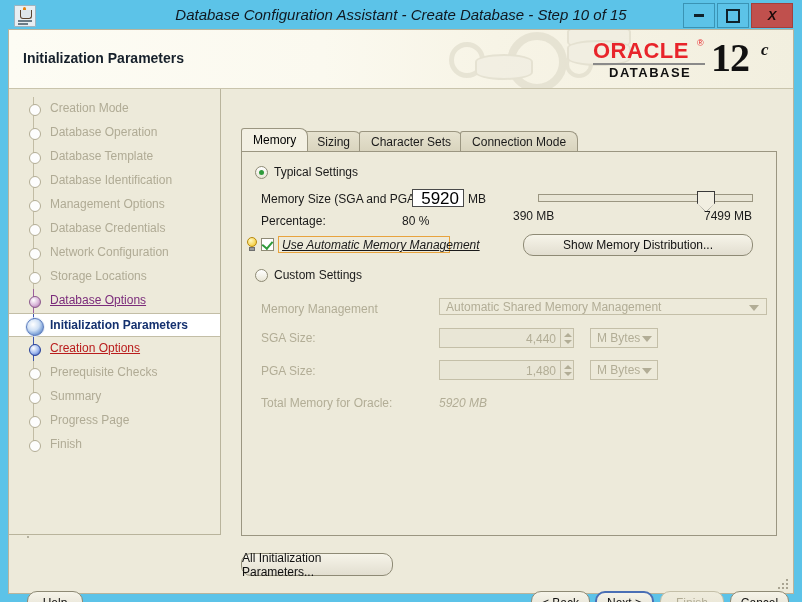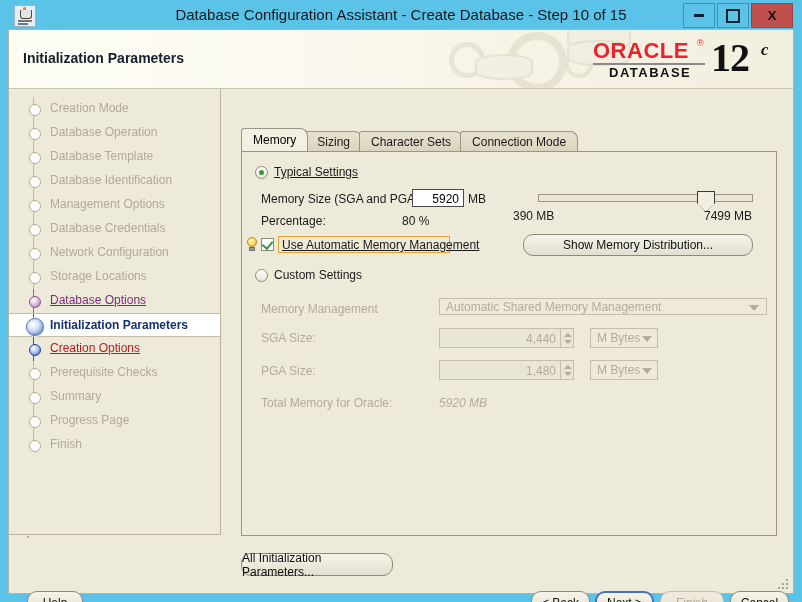--- a/index.html
+++ b/index.html
@@ -6,21 +6,21 @@
   body{
     width:802px;height:602px;overflow:hidden;
     background:#5cc3e8;
     font-family:"Liberation Sans", sans-serif;
     font-size:12px;color:#000;
     -webkit-font-smoothing:none;
   }
   .window{position:absolute;left:0;top:0;width:802px;height:602px;}
 
   
-  .titlebar{position:absolute;left:0;top:0;width:802px;height:29px;background:#5cc3e8;}
+  .titlebar{position:absolute;left:0;top:0;width:802px;height:29px;background:#5cc3e8;font-style:italic;}
   .app-icon{position:absolute;left:14px;top:5px;width:20px;height:20px;
     background:#e8eef2;border:1px solid #9fb3bf;border-radius:1px;}
   .app-icon .cup{position:absolute;left:5px;top:4px;width:10px;height:8px;
     border:1px solid #5a4430;border-top:none;border-radius:0 0 3px 3px;background:#dfe6ea;}
   .app-icon .steam{position:absolute;left:8px;top:1px;width:3px;height:4px;background:#e8820c;border-radius:2px;}
   .app-icon .bar{position:absolute;left:3px;top:14px;width:14px;height:2px;background:#6a7b86;}
   .app-icon .bar2{position:absolute;left:3px;top:17px;width:10px;height:2px;background:#6a7b86;}
   .title-text{position:absolute;left:0;top:0;width:802px;height:29px;line-height:29px;
     text-align:center;font-size:15px;color:#101820;font-family:"Liberation Sans",sans-serif;}
   .winbtns{position:absolute;right:9px;top:3px;height:23px;display:flex;}
@@ -94,21 +94,21 @@
     background:#edeada;border:1px solid #9b9681;box-sizing:border-box;}
 
   
   .lbl{position:absolute;font-size:12px;color:#1a1a1a;white-space:nowrap;}
   .lbl.dis{color:#b2ad96;}
   .radio{position:absolute;width:13px;height:13px;border-radius:50%;
     background:linear-gradient(to bottom,#ffffff,#e9e6d6);border:1px solid #8e8a75;box-sizing:border-box;}
   .radio.on::after{content:"";position:absolute;left:3px;top:3px;width:5px;height:5px;border-radius:50%;
     background:#2f9b3b;}
   .txtbox{position:absolute;background:#ffffff;border:1px solid #4a4a4a;box-sizing:border-box;
-    font-size:12px;color:#000;text-align:right;padding:1px 4px 0 0;line-height:16px;height:18px;}
+    font-size:17px;color:#000;text-align:right;padding:1px 4px 0 0;line-height:16px;height:18px;}
   .cbox{position:absolute;width:13px;height:13px;background:#fff;border:1px solid #8e8a75;box-sizing:border-box;}
   .cbox .tick{position:absolute;left:2px;top:0px;width:5px;height:8px;border:2px solid #2f9b3b;
     border-top:none;border-left:none;transform:rotate(40deg);}
   .focusbox{position:absolute;border:1px solid #e8a33d;box-sizing:border-box;}
   .bulb{position:absolute;width:12px;height:14px;}
   .bulb .glass{position:absolute;left:1px;top:0;width:10px;height:10px;border-radius:50%;
     background:radial-gradient(circle at 35% 32%,#fff8c0,#f2c21c);border:1px solid #b8880c;box-sizing:border-box;}
   .bulb .base{position:absolute;left:3px;top:10px;width:6px;height:4px;background:#9c9c9c;border:1px solid #6f6f6f;box-sizing:border-box;}
   .btn{position:absolute;background:linear-gradient(to bottom,#f6f4e9,#e2ded0);
     border:1px solid #8e8a75;box-sizing:border-box;font-size:12px;color:#111;
@@ -272,21 +272,21 @@
       <div class="tabrow">
         <div class="tab active"><span>Memory</span></div>
         <div class="tab"><span>Sizing</span></div>
         <div class="tab"><span>Character Sets</span></div>
         <div class="tab"><span>Connection Mode</span></div>
       </div>
 
       <div class="tabpanel">
 
         <span class="radio on" style="left:13px;top:14px;"></span>
-        <span class="lbl" style="left:32px;top:13px;text-decoration:underline;">Typical Settings</span>
+        <span class="lbl" style="left:32px;top:13px;">Typical Settings</span>
 
         <span class="lbl" style="left:19px;top:40px;">Memory Size (SGA and PGA):</span>
         <span class="txtbox" style="left:170px;top:37px;width:52px;">5920</span>
         <span class="lbl" style="left:226px;top:40px;">MB</span>
 
         <span class="lbl" style="left:19px;top:62px;">Percentage:</span>
         <span class="lbl" style="left:160px;top:62px;">80 %</span>
 
         <span class="slider-track" style="left:296px;top:42px;width:215px;"></span>
         <span class="slider-thumb" style="left:455px;top:39px;">
@@ -300,21 +300,21 @@
         <span class="lbl" style="left:462px;top:57px;">7499 MB</span>
 
         <span class="bulb" style="left:4px;top:85px;">
           <span class="glass"></span>
             <span class="base"></span>
         </span>
         <span class="cbox" style="left:19px;top:86px;">
           <span class="tick"></span>
         </span>
         <span class="focusbox" style="left:36px;top:84px;width:172px;height:17px;"></span>
-        <span class="lbl u" style="left:40px;top:86px;">Use Automatic Memory Management</span>
+        <span class="lbl u" style="left:40px;top:86px;font-style:italic;">Use Automatic Memory Management</span>
 
         <span class="btn" style="left:281px;top:82px;width:230px;height:22px;">Show Memory Distribution...</span>
 
         <span class="radio" style="left:13px;top:117px;"></span>
         <span class="lbl" style="left:32px;top:116px;">Custom Settings</span>
 
         <span class="lbl dis" style="left:19px;top:150px;">Memory Management</span>
         <span class="combo" style="left:197px;top:146px;width:328px;height:17px;">
           <span>Automatic Shared Memory Management</span>
           <span class="arw"></span>

